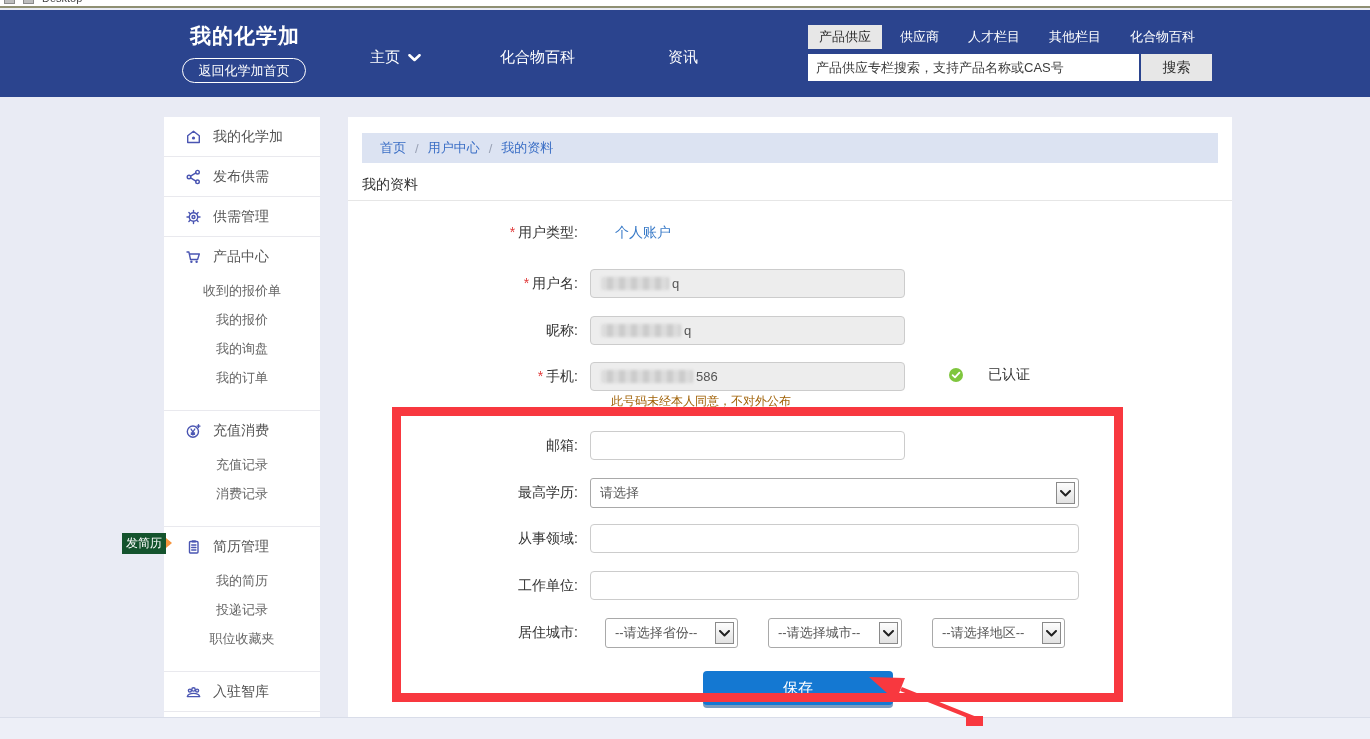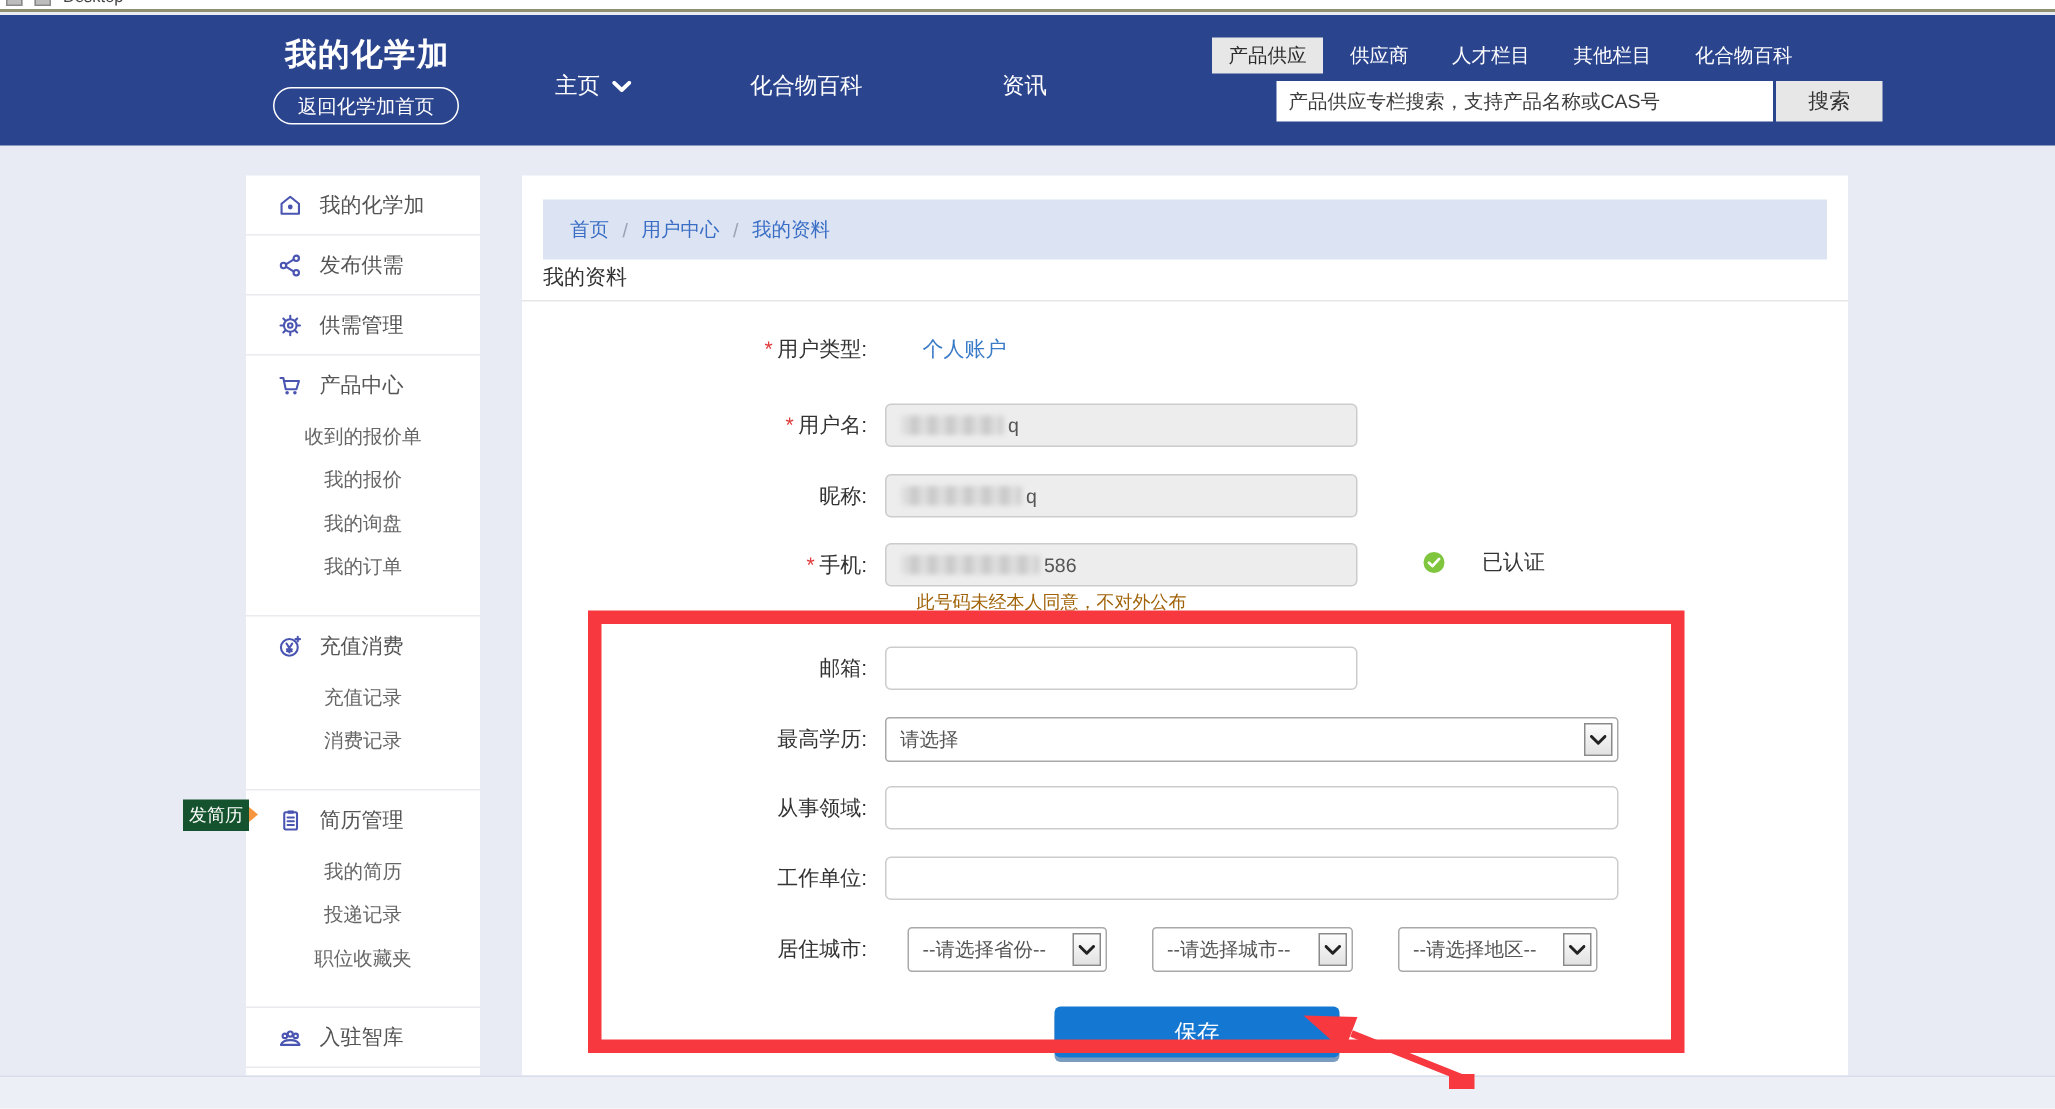--- a/index.html
+++ b/index.html
@@ -18,37 +18,37 @@
   .header{position:absolute;left:0;top:10px;width:100%;height:87px;background:#2b448e;}
   .logo{position:absolute;left:185px;top:12px;width:120px;text-align:center;color:#fff;font-size:21px;font-weight:bold;letter-spacing:1px;}
   .back-pill{position:absolute;left:182px;top:48px;width:124px;height:25px;border:1px solid #fff;border-radius:13px;color:#fff;font-size:13px;display:flex;align-items:center;justify-content:center;cursor:pointer;}
   .nav-item{position:absolute;top:38px;color:#fff;font-size:15px;display:flex;align-items:center;gap:8px;cursor:pointer;}
   .nav-home{left:370px;} .nav-wiki{left:500px;} .nav-news{left:668px;}
   
   .tabs{position:absolute;left:808px;top:18px;display:flex;align-items:flex-end;height:21px;}
   .tab{font-size:13px;color:#fff;padding:3px 11px;cursor:pointer;white-space:nowrap;}
   .tab.active{background:#e7e7e7;color:#2d2d2d;}
   .tab+.tab{margin-left:7px;}
-  .search-row{position:absolute;left:851px;top:44px;display:flex;}
+  .search-row{position:absolute;left:808px;top:44px;display:flex;}
   .search-input{width:331px;height:27px;border:none;outline:none;font-size:13px;padding:0 8px;color:#333;font-family:inherit;background:#fff;}
   .search-input::placeholder{color:#3c3c3c;opacity:1;}
   .search-btn{width:71px;height:27px;margin-left:2px;background:#e7e7e7;color:#333;font-size:14px;display:flex;align-items:center;justify-content:center;cursor:pointer;}
   
   .sidebar{position:absolute;left:164px;top:117px;width:156px;height:622px;background:#fff;}
   .sb-group{border-bottom:1px solid #e9e9ee;padding:0;}
   .sb-group:last-child{border-bottom:none;}
   .sb-item{height:39px;display:flex;align-items:center;padding-left:21px;gap:11px;font-size:14px;color:#555;cursor:pointer;}
   .sb-item svg{flex:0 0 auto;}
   .sb-sub{height:29px;display:flex;align-items:center;justify-content:center;font-size:13px;color:#666;cursor:pointer;}
   .sb-group.has-sub{padding-bottom:18px;}
   .promo-tag{position:absolute;left:122px;top:533px;width:44px;height:21px;background:#14532d;color:#fff;font-size:12px;display:flex;align-items:center;justify-content:center;z-index:30;}
   .promo-tag:after{content:"";position:absolute;right:-6px;top:5px;border-left:6px solid #f6953e;border-top:5px solid transparent;border-bottom:5px solid transparent;}
   
   .panel{position:absolute;left:348px;top:117px;width:884px;height:600px;background:#fff;}
-  .breadcrumb{position:absolute;left:14px;top:16px;width:856px;height:40px;background:#dce3f2;display:flex;align-items:center;padding-left:18px;font-size:13px;gap:9px;}
+  .breadcrumb{position:absolute;left:14px;top:16px;width:856px;height:30px;background:#dce3f2;display:flex;align-items:center;padding-left:18px;font-size:13px;gap:9px;}
   .crumb{color:#3a6ec5;cursor:pointer;}
   .crumb-sep{color:#9aa2b5;}
   .panel-title{position:absolute;left:14px;top:59px;font-size:14px;color:#333;}
   .panel-divider{position:absolute;left:0;top:83px;width:884px;border-top:1px solid #e6e6e6;}
   
   .frow-label{position:absolute;left:70px;width:160px;text-align:right;font-size:14px;color:#333;}
   .req{color:#e03a3a;margin-right:3px;}
   .f-input-dis{position:absolute;left:242px;width:315px;height:29px;background:#ededed;border:1px solid #ccc;border-radius:4px;display:flex;align-items:center;padding:0 10px;font-size:13px;color:#555;}
   .redact{display:inline-block;height:13px;border-radius:2px;background:repeating-linear-gradient(90deg,#dcdcdc 0 6px,#cbcbcb 6px 12px);filter:blur(1.6px);margin-right:3px;}
   .f-input{position:absolute;left:242px;height:29px;background:#fff;border:1px solid #ccc;border-radius:4px;font-size:13px;padding:0 8px;outline:none;font-family:inherit;color:#333;}

